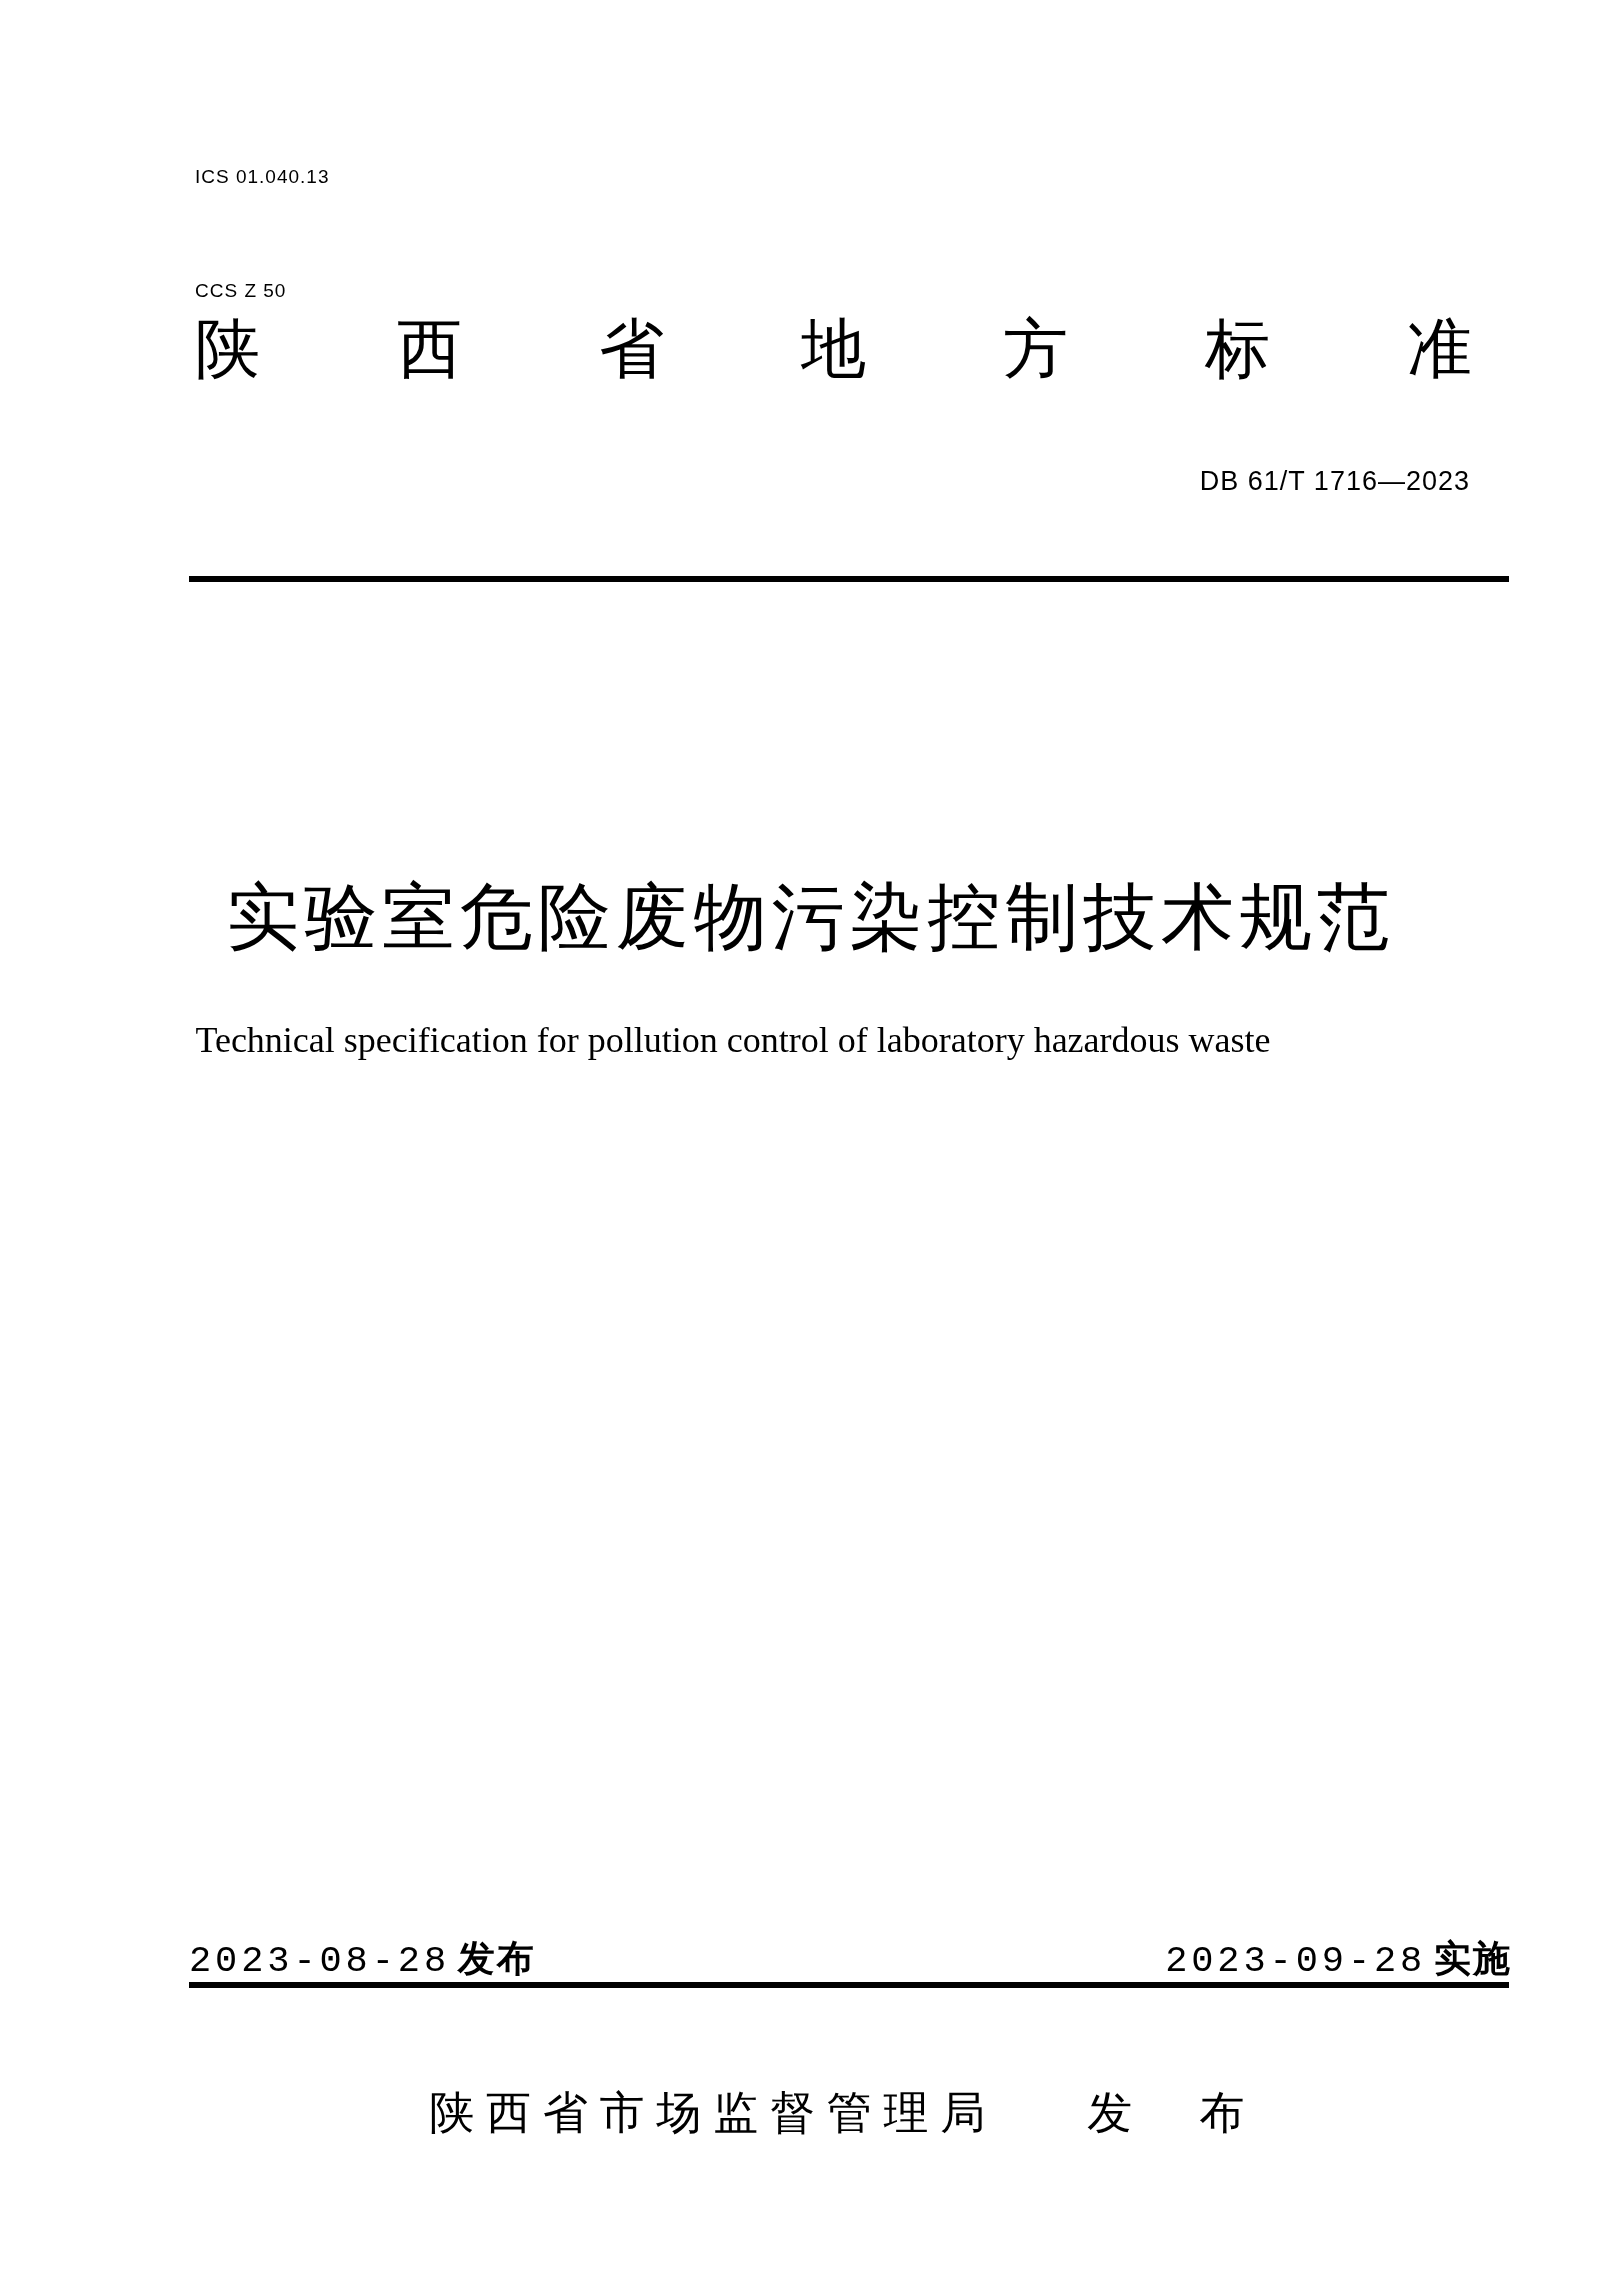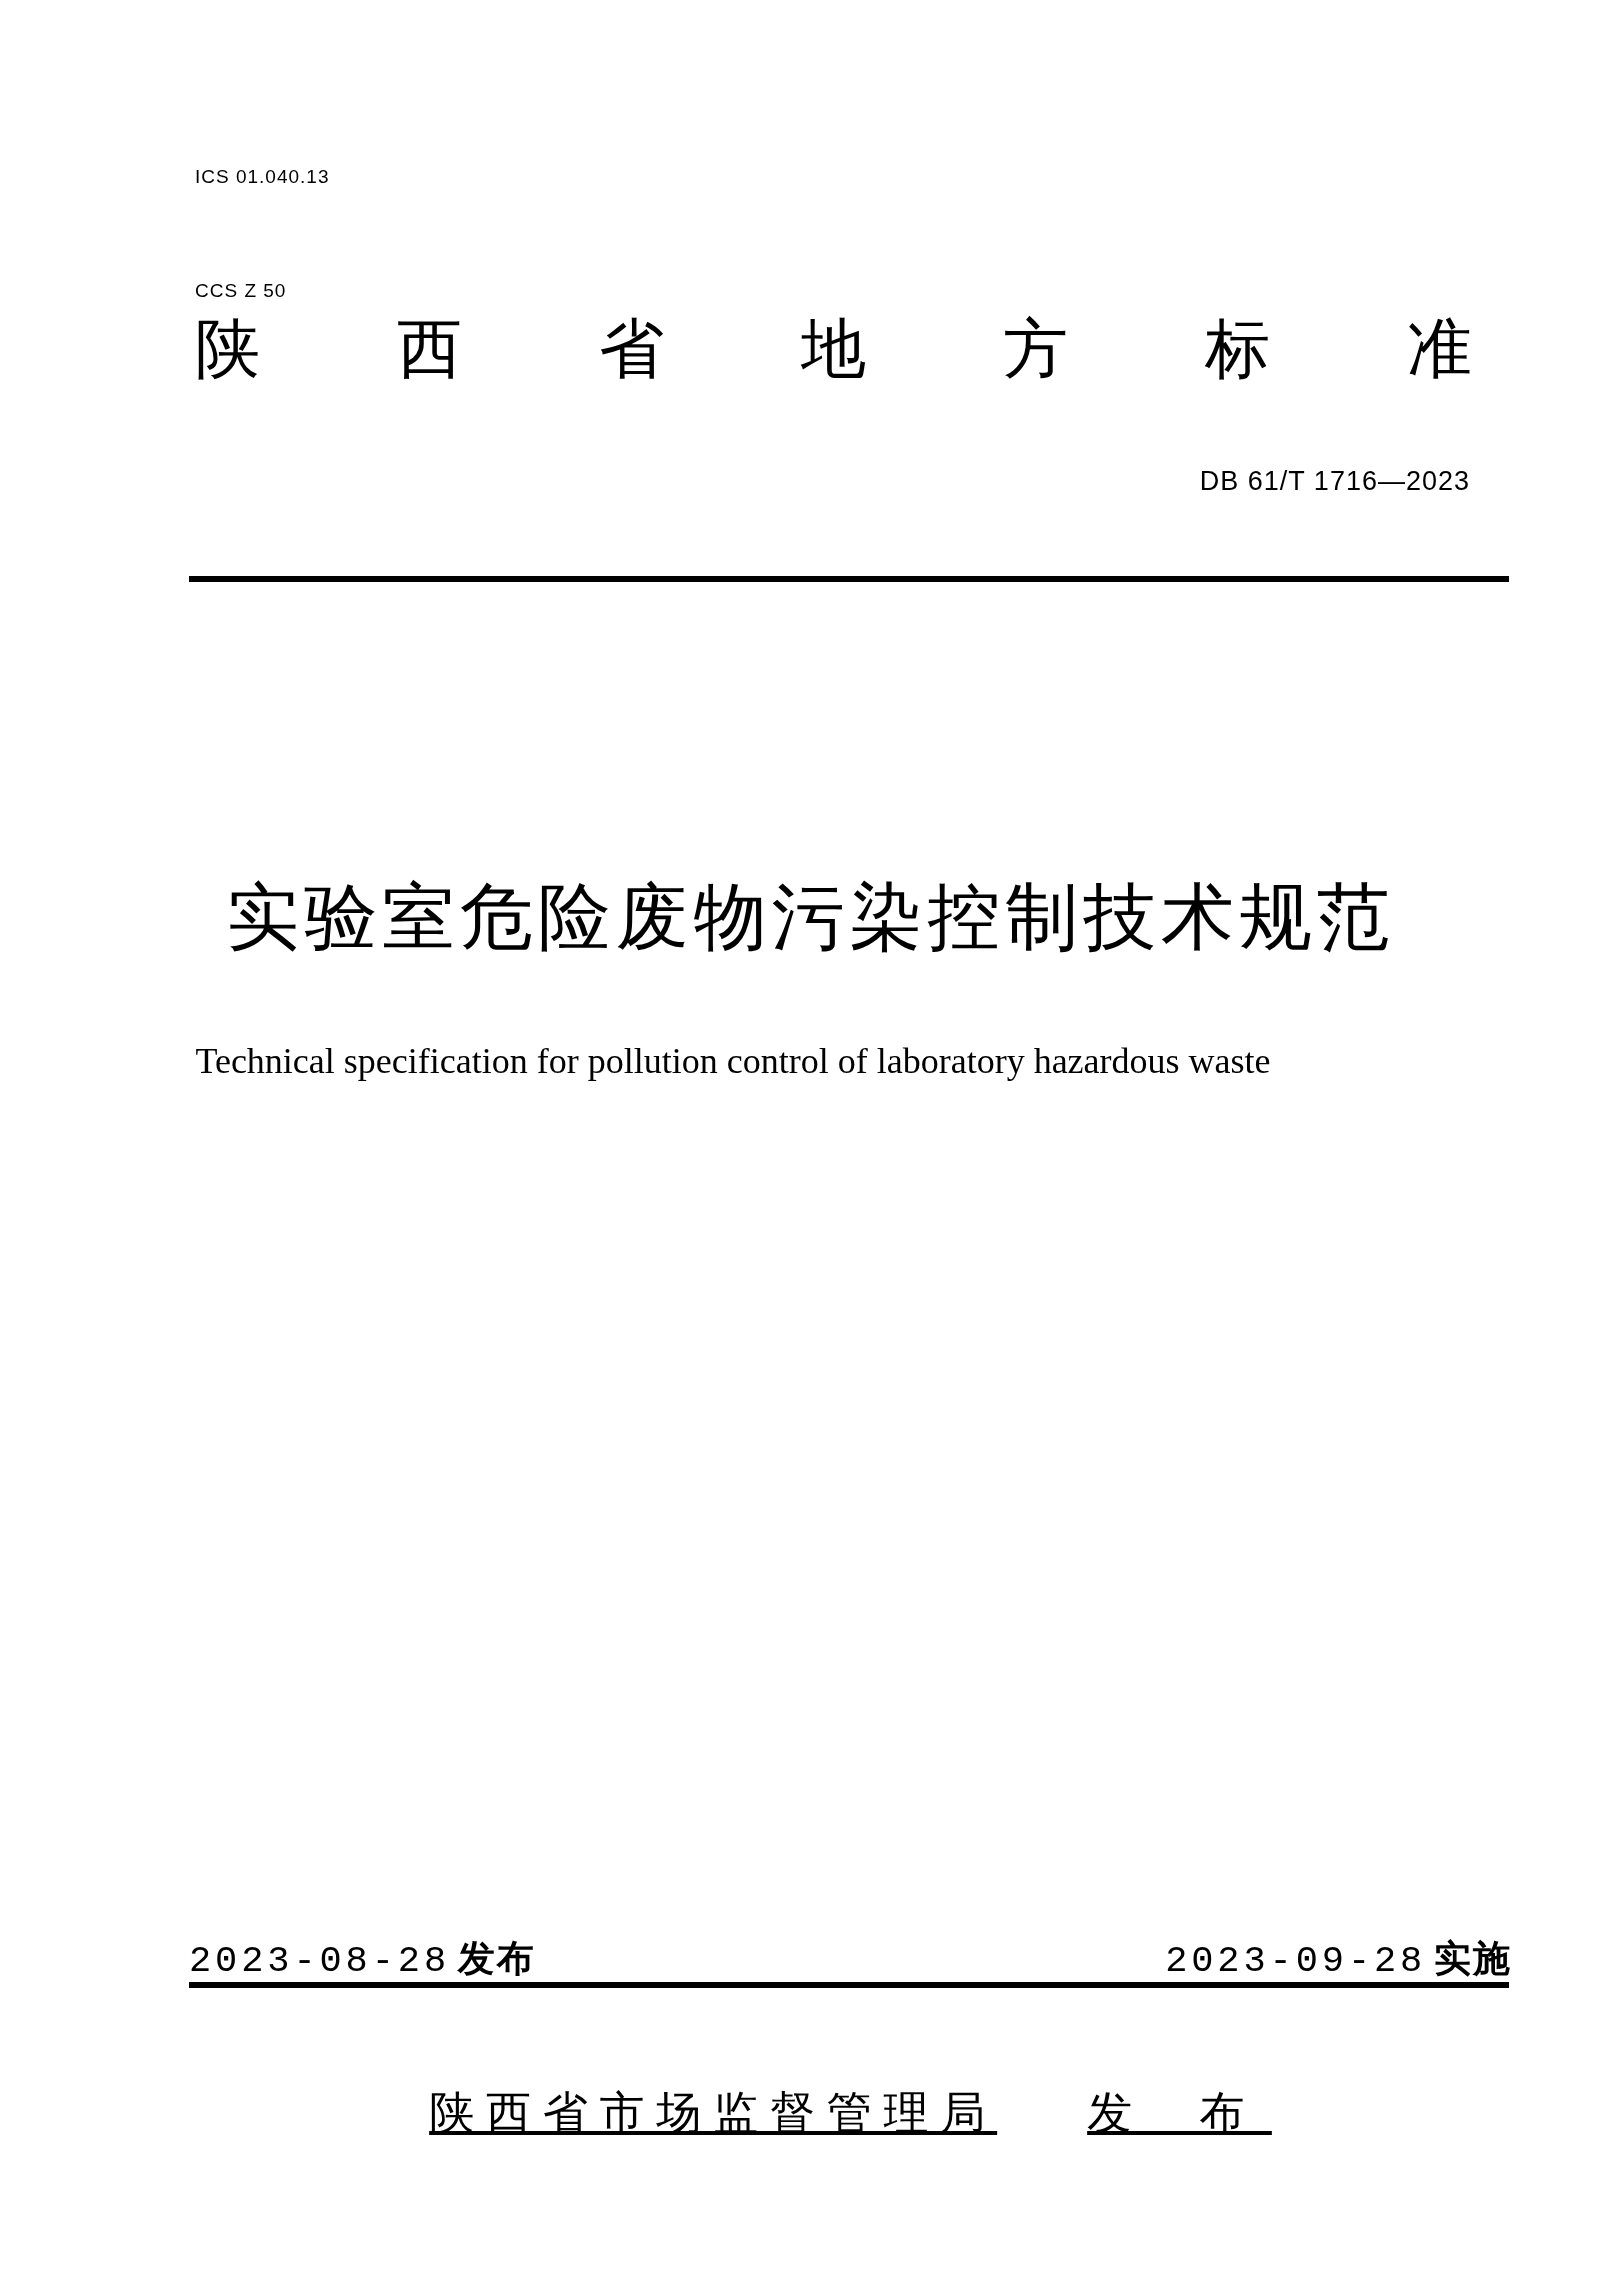--- a/index.html
+++ b/index.html
@@ -87,21 +87,20 @@
   
   .doc-subtitle {
     position: absolute;
     left: 0;
     top: 1019px;
     width: 1466px;
     text-align: center;
     font-family: "Liberation Serif", "DejaVu Serif", serif;
     font-size: 36px;
     line-height: 1.2;
-    margin-top: 21px;
   }
   
   .dates-row {
     position: absolute;
     left: 189px;
     top: 1939px;
     width: 1323px;
     display: flex;
     justify-content: space-between;
     font-size: 37px;
@@ -126,21 +125,20 @@
     top: 2086px;
     width: 1323px;
     display: flex;
     justify-content: center;
     align-items: center;
     gap: 90px;
     font-family: "Liberation Sans", "DejaVu Sans", sans-serif;
     font-size: 45px;
     font-weight: 500;
     line-height: 1.2;
-    text-decoration: underline;
   }
   .publisher-name { letter-spacing: 11.8px; white-space: nowrap; }
   .publish-label { letter-spacing: 27.4px; white-space: nowrap; }
 </style>
 </head>
 <body>
 
 <div class="page">
 
   <div class="ics-block">

